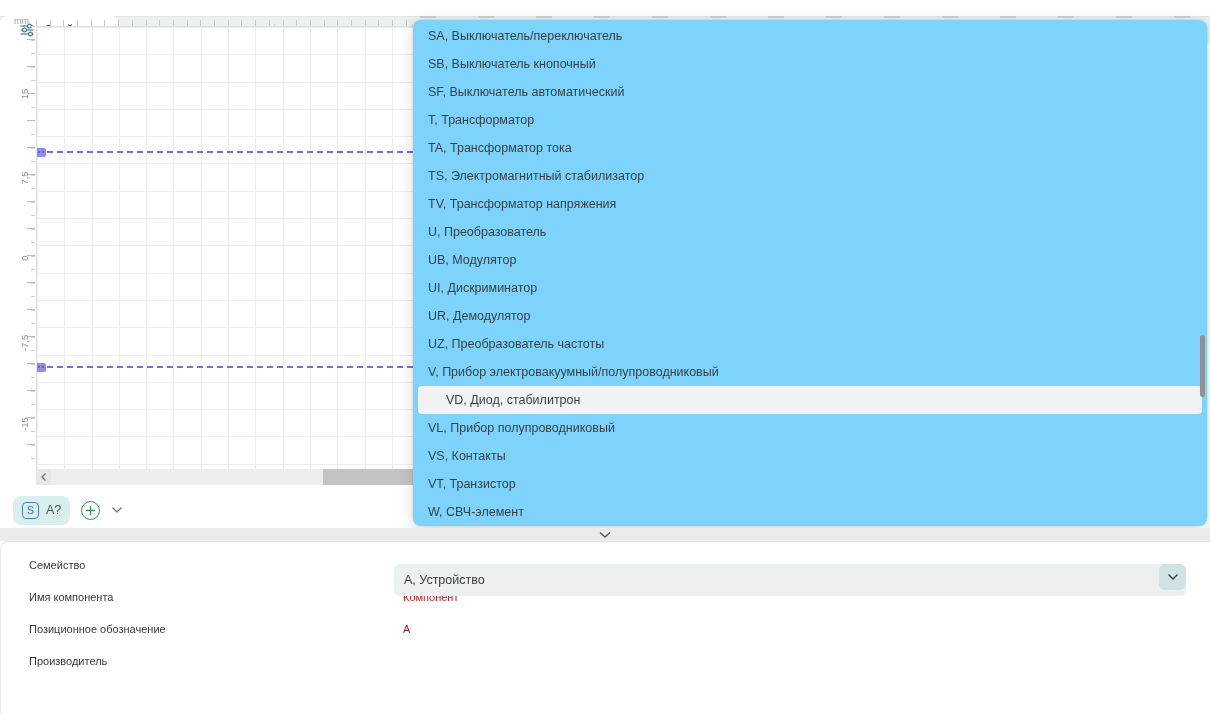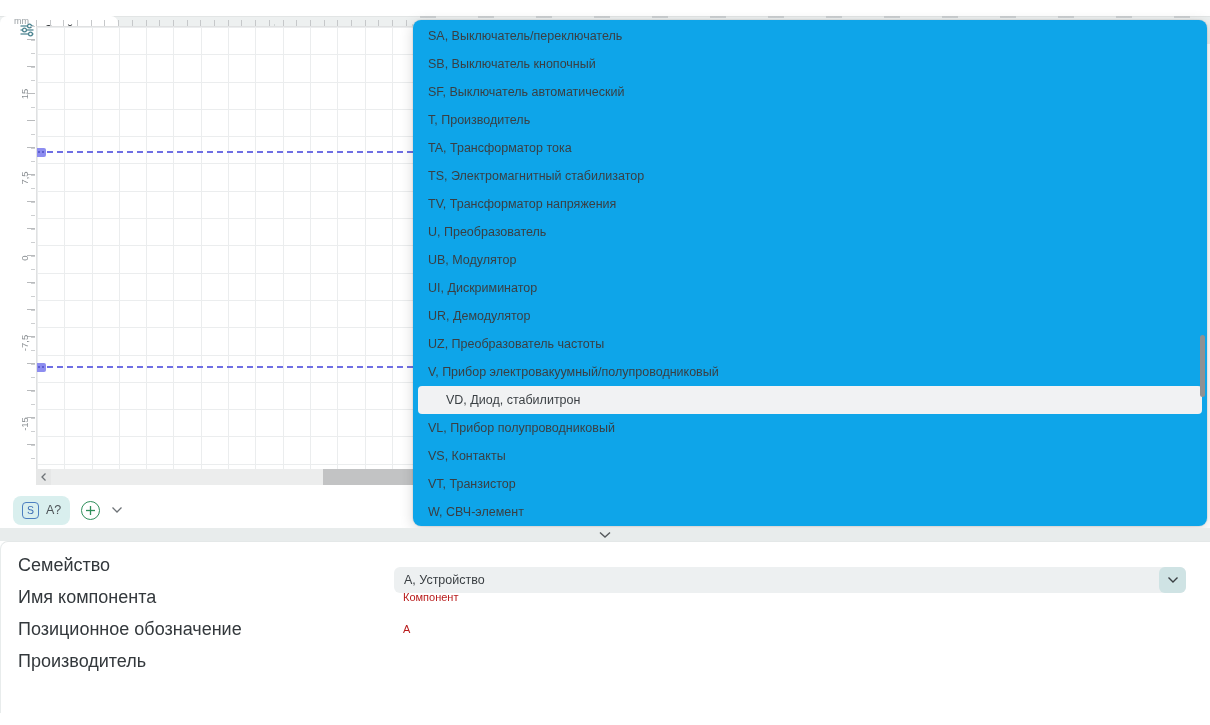--- a/index.html
+++ b/index.html
@@ -38,39 +38,39 @@
   .pill { background:#d9efee; border-radius:8px; height:29px; display:flex; align-items:center;
     padding:0 9px; gap:7px; }
   .s-btn { width:17px; height:17px; border:1.4px solid #4d7fc0; border-radius:4px; color:#3c6cb4;
     font-size:10.5px; display:flex; align-items:center; justify-content:center; background:transparent; }
   .a-btn { color:#4d5357; font-size:12.5px; }
   .add-btn { width:19px; height:19px; border:1.4px solid #2f8f5b; border-radius:50%; color:#2f8f5b;
     display:flex; align-items:center; justify-content:center; background:#fff; }
   
   #occluded-tops { left:420px; top:0; width:770px; height:2px; opacity:.45;
     background:repeating-linear-gradient(to right,#a9aeb2 0 16px,transparent 16px 58px); }
-  #family-dropdown { left:413px; top:4px; width:794px; height:506px; background:#0ea5e9;
+  #family-dropdown { left:413px; top:4px; width:794px; height:506px; background:#7dd3fc;
     border-radius:8px; box-shadow:0 3px 14px rgba(0,0,0,.16),0 0 0 1px rgba(0,0,0,.05);
     padding-top:2px; }
   .dd-item { height:28px; line-height:28px; margin:0 5px; padding:0 10px; border-radius:4px;
     font-size:12.5px; color:#3a3f43; white-space:nowrap; overflow:hidden; }
   .dd-item.hovered { background:#f1f2f3;padding-left:28px; }
   #dd-thumb { position:absolute; right:2px; top:315px; width:5px; height:62px;
     background:#8f9193; border-radius:3px; }
   
   #panel-band { left:0; top:512px; width:1210px; height:13px; background:#e8ecec;
     display:flex; align-items:center; justify-content:center; }
   
   #props { left:0; top:525px; width:1210px; height:172px; background:#fff;
     border-top:1px solid #e4e8e8; border-left:1px solid #e8ecec; border-top-left-radius:8px;
     padding-top:7px; }
   .prop-row { height:32px; display:flex; align-items:center; }
-  .prop-label { width:393px; padding-left:17px; font-size:18px; color:#33383c; }
+  .prop-label { width:393px; padding-left:28px; font-size:11px; color:#33383c; }
   .prop-value { font-size:11px; color:#b91c1c; padding-left:9px;text-align:right; }
-  .family-select { width:792px; height:26px; background:#edf0f1; border-radius:6px;
+  .family-select { width:792px; height:32px; background:#edf0f1; border-radius:6px;
     display:flex; align-items:center; position:relative;margin-top:30px; }
   .family-select .sel-text { padding-left:10px; font-size:12.5px; color:#3a3f43; }
   .sel-btn { position:absolute; right:0; top:0; width:27px; height:26px; background:#cfe3e4;
     border-radius:6px; display:flex; align-items:center; justify-content:center; }
   
   #tabs { left:0; top:697px; width:1210px; height:28px; background:#edf0f0;
     border-top:1px solid #e2e5e5; display:flex; align-items:stretch; font-size:12.5px; color:#33383c; }
   .tab { display:flex; align-items:center; gap:9px; padding:0 16px; white-space:nowrap; }
   .tab.active { background:#fff; border-radius:7px 7px 0 0; padding:0 19px; margin-top:-1px; }
   .tab-sep { width:1px; height:14px; background:#d2d7d7; align-self:center; margin:0 3px; }
@@ -127,21 +127,21 @@
       <polyline points="1.5,1.5 6,6 10.5,1.5" fill="none" stroke="#6d7276" stroke-width="1.3"></polyline>
     </svg>
   </div>
 
   <div id="occluded-tops" class="abs"></div>
 
   <div id="family-dropdown" class="abs">
     <div class="dd-item">SA, Выключатель/переключатель</div>
     <div class="dd-item">SB, Выключатель кнопочный</div>
     <div class="dd-item">SF, Выключатель автоматический</div>
-    <div class="dd-item">T, Производитель</div>
+    <div class="dd-item">T, Трансформатор</div>
     <div class="dd-item">TA, Трансформатор тока</div>
     <div class="dd-item">TS, Электромагнитный стабилизатор</div>
     <div class="dd-item">TV, Трансформатор напряжения</div>
     <div class="dd-item">U, Преобразователь</div>
     <div class="dd-item">UB, Модулятор</div>
     <div class="dd-item">UI, Дискриминатор</div>
     <div class="dd-item">UR, Демодулятор</div>
     <div class="dd-item">UZ, Преобразователь частоты</div>
     <div class="dd-item">V, Прибор электровакуумный/полупроводниковый</div>
     <div class="dd-item hovered">VD, Диод, стабилитрон</div>

